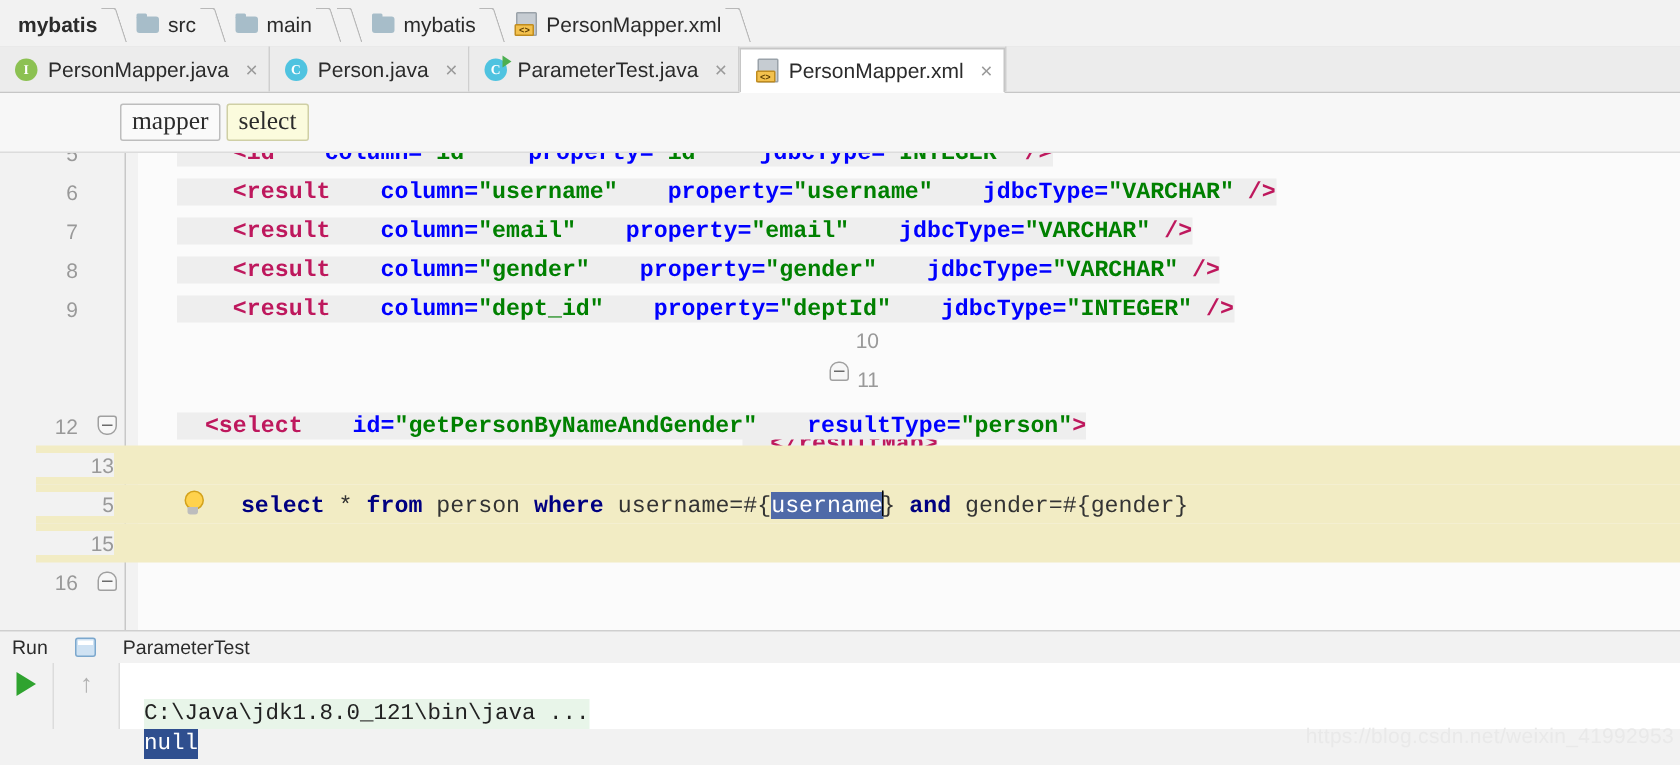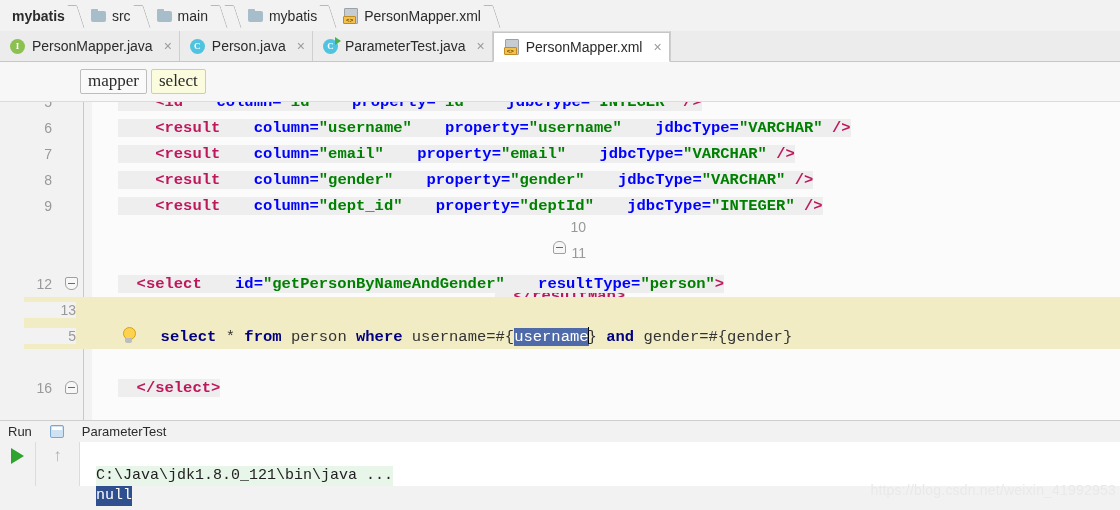--- a/index.html
+++ b/index.html
@@ -415,27 +415,32 @@
           <span class="txt"><span></span></span>
         </div>
         <div class="ln hl" style="top: 221px;">
           <span class="num">5</span>
           <span class="foldcell"></span>
           <span class="bulbcell">
             <span class="bulb"></span>
           </span>
           <span class="txt"><span><span class="t-plain">  </span><span class="t-kw">select</span><span class="t-sql"> </span><span class="t-sql">*</span><span class="t-sql"> </span><span class="t-kw">from</span><span class="t-sql"> person </span><span class="t-kw">where</span><span class="t-sql"> username=#{</span><span class="sel-tok">username</span><span class="caret"></span><span class="t-sql">} </span><span class="t-kw">and</span><span class="t-sql"> gender=#{gender}</span></span></span>
         </div>
+        <div class="ln hl" style="top: 247px;">
+          <span class="num">15</span>
+          <span class="foldcell"></span>
+          <span class="bulbcell"></span>
+          <span class="txt"><span></span></span>
+        </div>
         <div class="ln" style="top: 273px;">
           <span class="num">16</span>
           <span class="foldcell">
             <span class="fold-minus fold-bot"></span>
           </span>
           <span class="bulbcell"></span>
-          <span class="txt"><span class="lineseg"><span class="t-plain">  </span><span class="t-tag">&lt;/select&gt;</span></span></span>
         </div>
       </div>
 
   </div>
 
   <div class="runbar">
     <span>Run</span>
     <span class="ico-runcfg"></span>
     <span>ParameterTest</span>
   </div>

